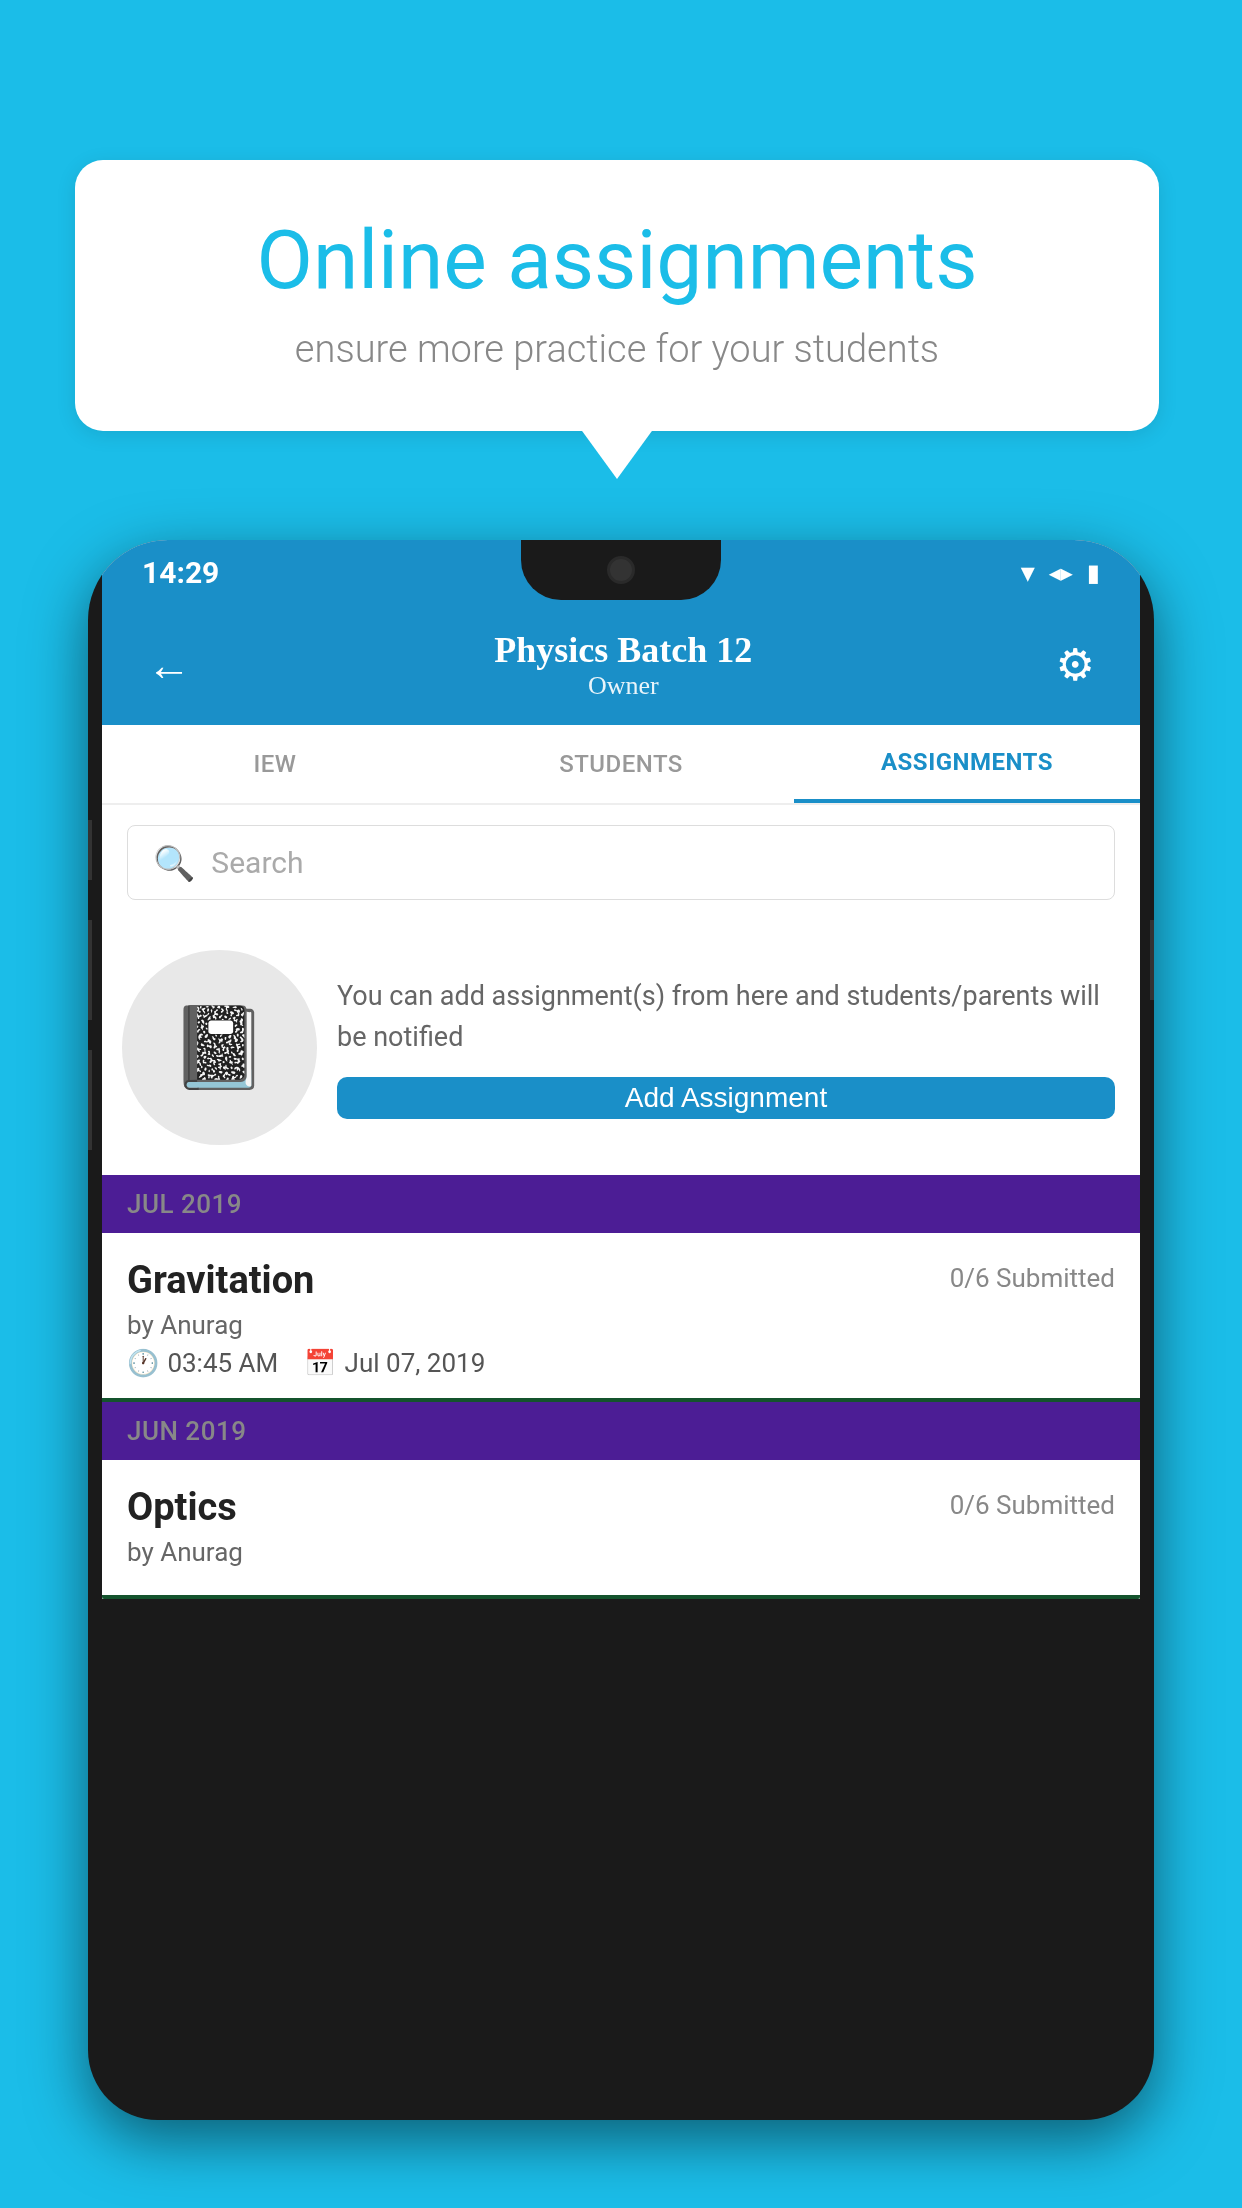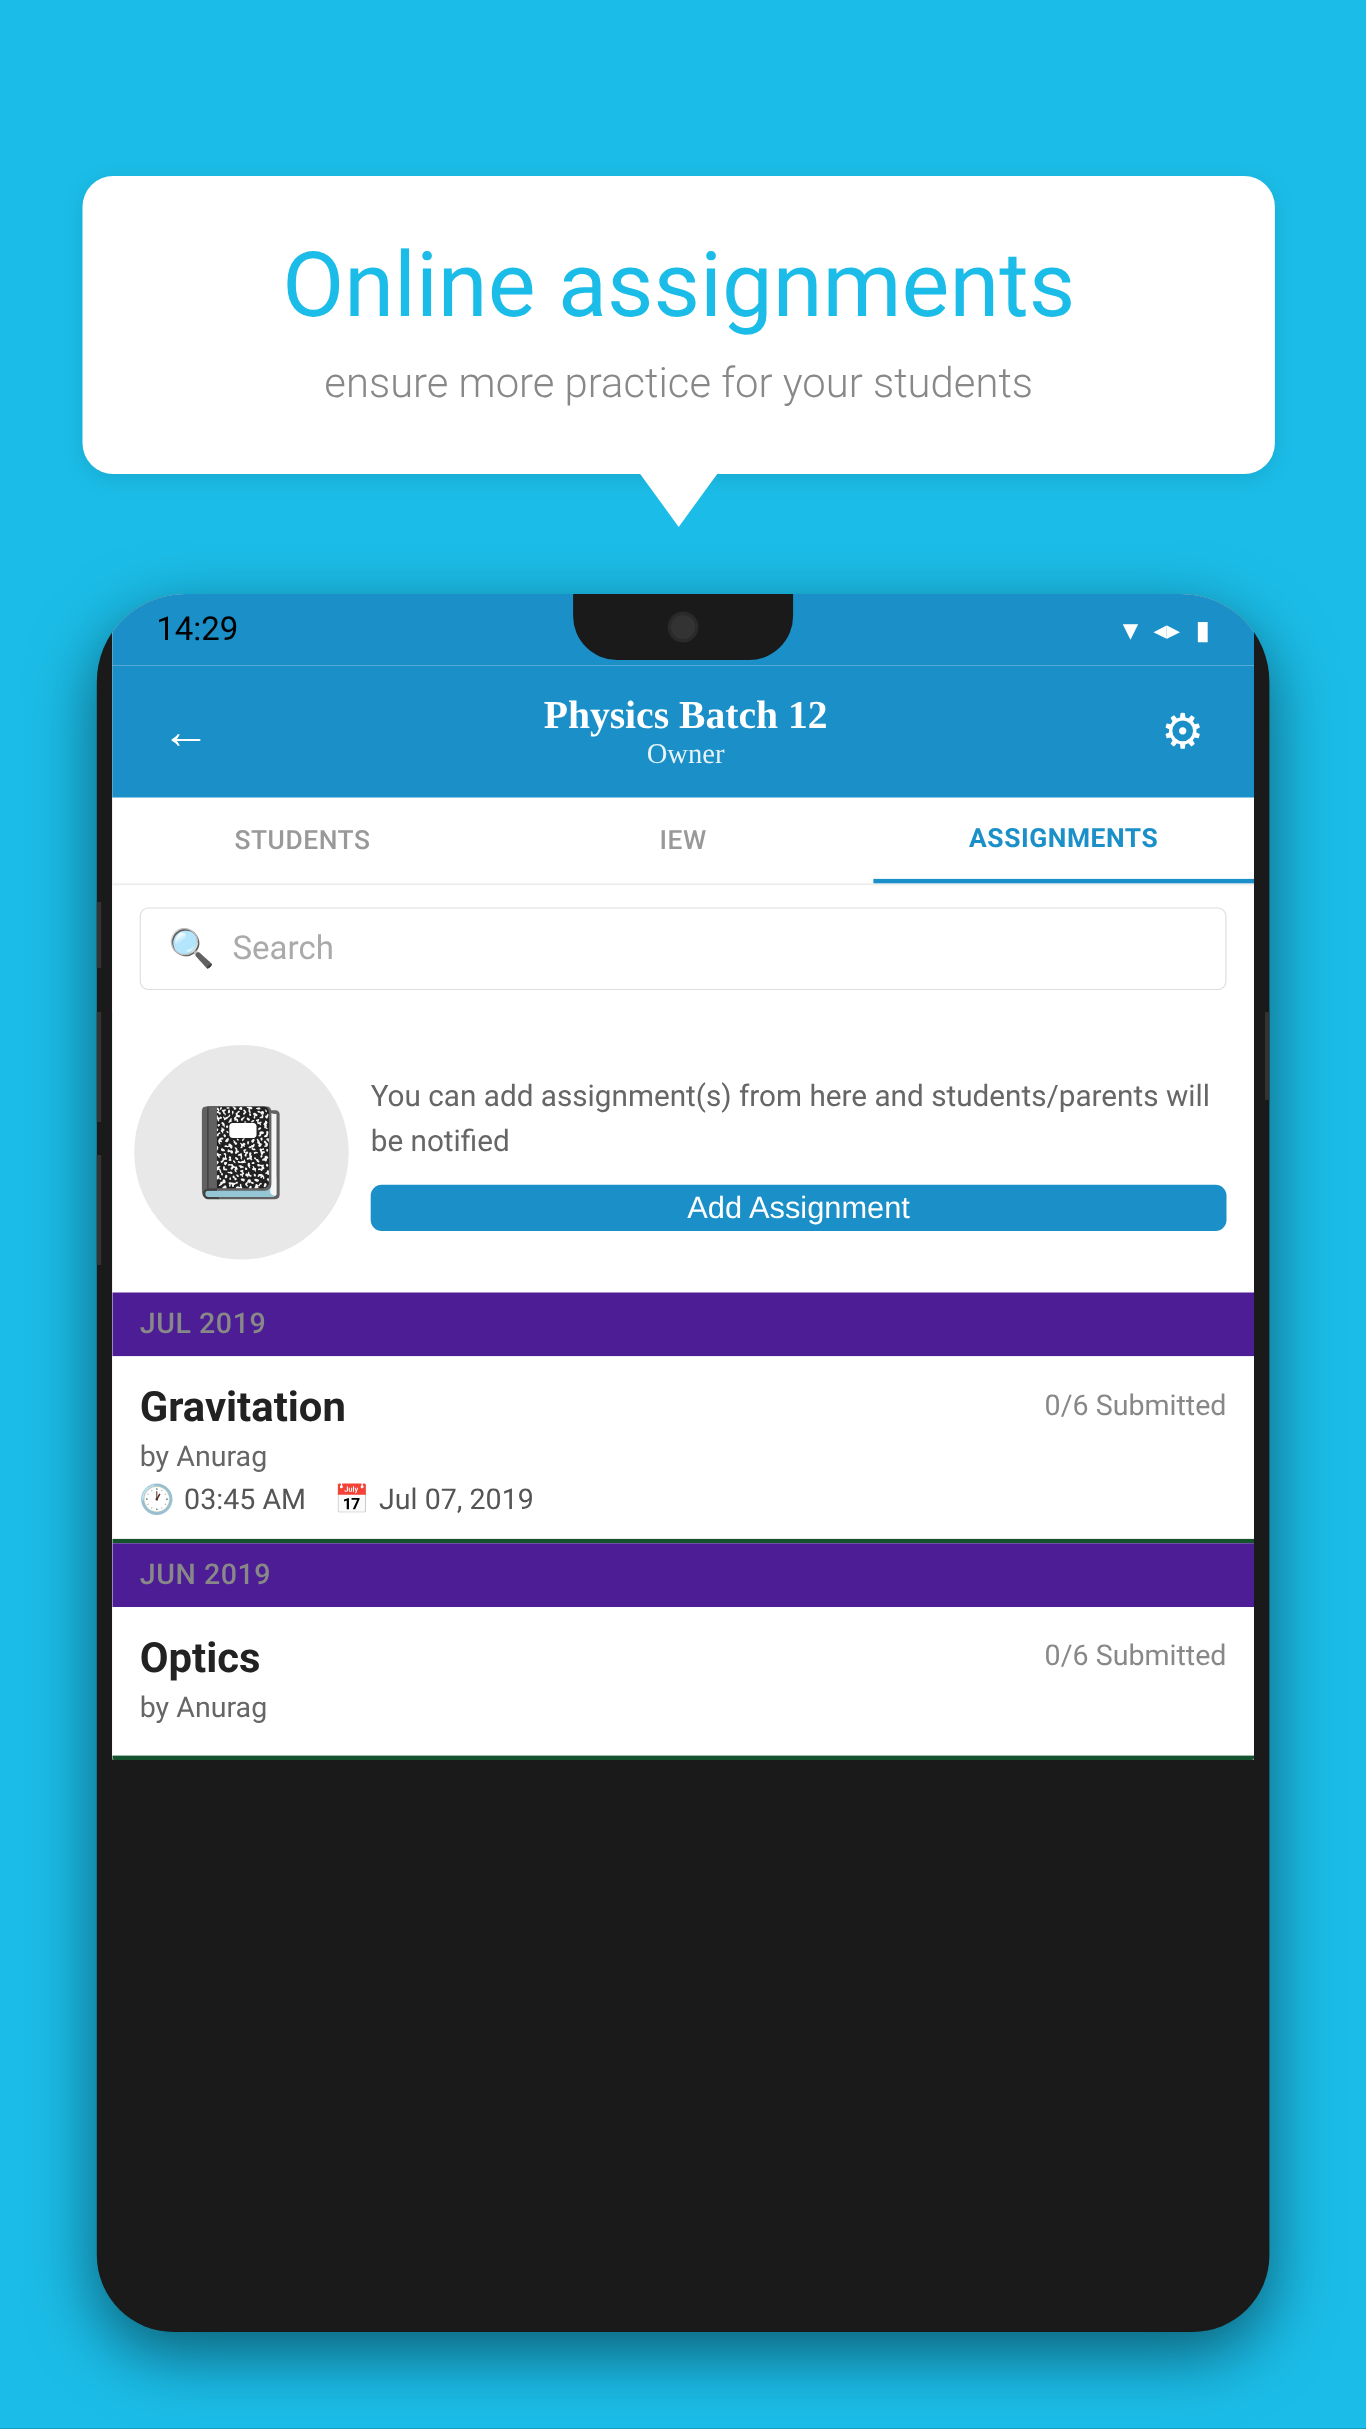--- a/index.html
+++ b/index.html
@@ -107,23 +107,23 @@
       height: 65px;
       display: flex;
       align-items: center;
       justify-content: space-between;
       padding: 0 40px;
       position: relative;
       z-index: 5;
     }
 
     .status-time {
-      color: #000000;
+      color: #ffffff;
       font-size: 30px;
-      font-weight: 400;
+      font-weight: 700;
     }
 
     .status-icons {
       display: flex;
       align-items: center;
       gap: 14px;
     }
 
     .wifi-icon {
       color: white;
@@ -450,24 +450,24 @@
         <span class="back-btn">←</span>
         <div class="app-bar-title-container">
           <span class="app-bar-title">Physics Batch 12</span>
           <span class="app-bar-subtitle">Owner</span>
         </div>
         <span class="settings-btn">⚙</span>
       </div>
 
       <div class="tabs-container">
         <div class="tab">
+          <span>IEW</span>
+        </div>
+        <div class="tab">
           <span>STUDENTS</span>
-        </div>
-        <div class="tab">
-          <span>IEW</span>
         </div>
         <div class="tab active">
           <span>ASSIGNMENTS</span>
         </div>
       </div>
 
       <div class="content-area">
 
         <div class="search-container">
           <div class="search-bar">

